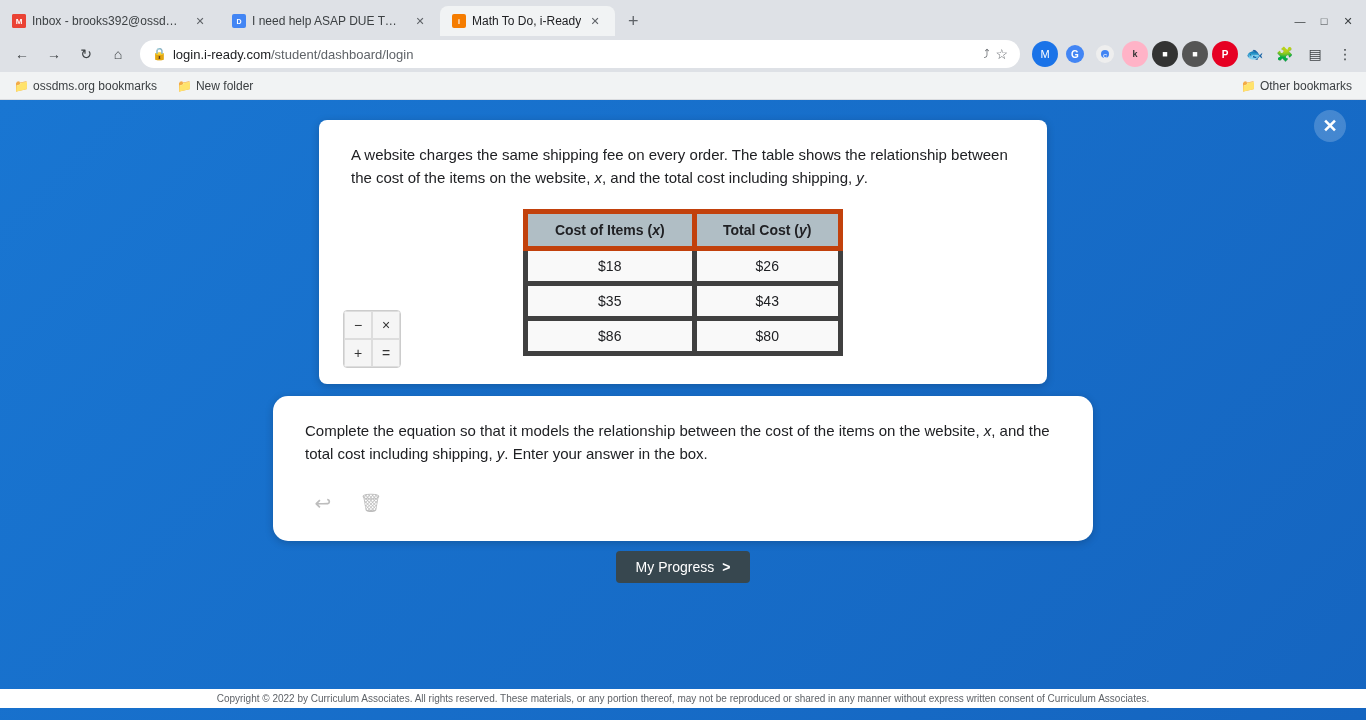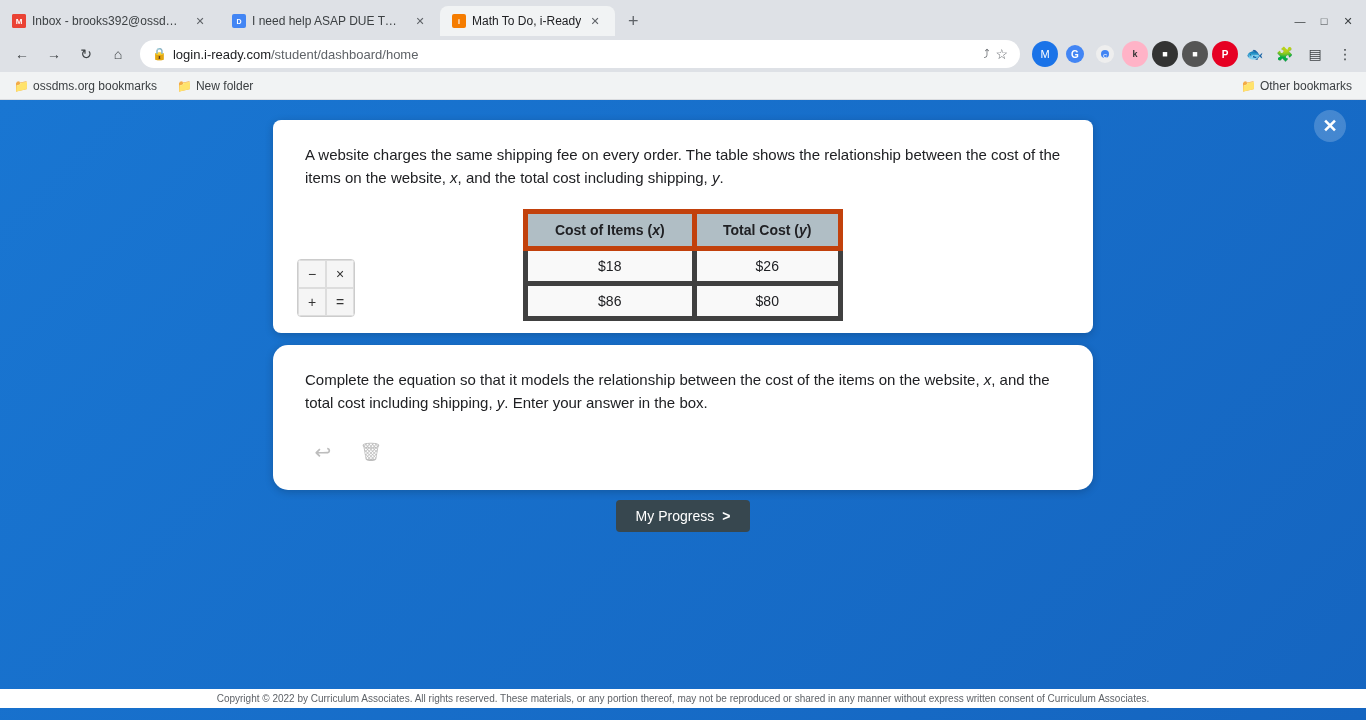--- a/index.html
+++ b/index.html
@@ -226,22 +226,22 @@
       color: white;
       font-size: 18px;
       cursor: pointer;
       font-weight: bold;
     }
 
     
     .question-card {
       background: white;
       border-radius: 8px;
-      width: 820px;
-      padding: 24px 32px 12px;
+      width: 728px;
+      padding: 24px 32px 28px;
       margin-bottom: 12px;
       position: relative;
       box-shadow: 0 2px 8px rgba(0,0,0,0.2);
     }
 
     .question-text {
       font-size: 15px;
       line-height: 1.5;
       color: #202124;
       margin-bottom: 20px;
@@ -444,21 +444,21 @@
   </div>
 
   <div class="address-bar-row">
     <div class="nav-btn">←</div>
     <div class="nav-btn">→</div>
     <div class="nav-btn">↻</div>
     <div class="nav-btn">⌂</div>
     <div class="address-box">
       <span style="font-size:12px;">🔒</span>
       <span class="address-text">
-        <span>login.i-ready.com</span><span class="path">/student/dashboard/home</span>
+        <span>login.i-ready.com</span><span class="path">/student/dashboard/login</span>
       </span>
       <span style="font-size:12px; color:#5f6368;">⤴</span>
       <span style="font-size:14px; color:#5f6368;">☆</span>
     </div>
     <div class="toolbar-icons">
       <div class="toolbar-icon" style="background:#1a73e8; color:white; font-size:11px;">M</div>
       <div class="toolbar-icon">
         <svg width="18" height="18" viewBox="0 0 18 18">
             <circle cx="9" cy="9" r="9" fill="#4285f4"></circle>
             <text x="9" y="13" text-anchor="middle" fill="white" font-size="10" font-weight="bold">G</text>
@@ -513,20 +513,24 @@
           <th>Cost of Items (<em>x</em>)</th>
           <th>Total Cost (<em>y</em>)</th>
         </tr>
       </thead>
       <tbody>
         <tr>
           <td>$18</td>
           <td>$26</td>
         </tr>
         <tr>
+          <td>$35</td>
+          <td>$43</td>
+        </tr>
+        <tr>
           <td>$86</td>
           <td>$80</td>
         </tr>
       </tbody>
     </table>
 
     <div class="calc-widget">
       <div class="calc-btn">−</div>
       <div class="calc-btn">×</div>
       <div class="calc-btn">+</div>

